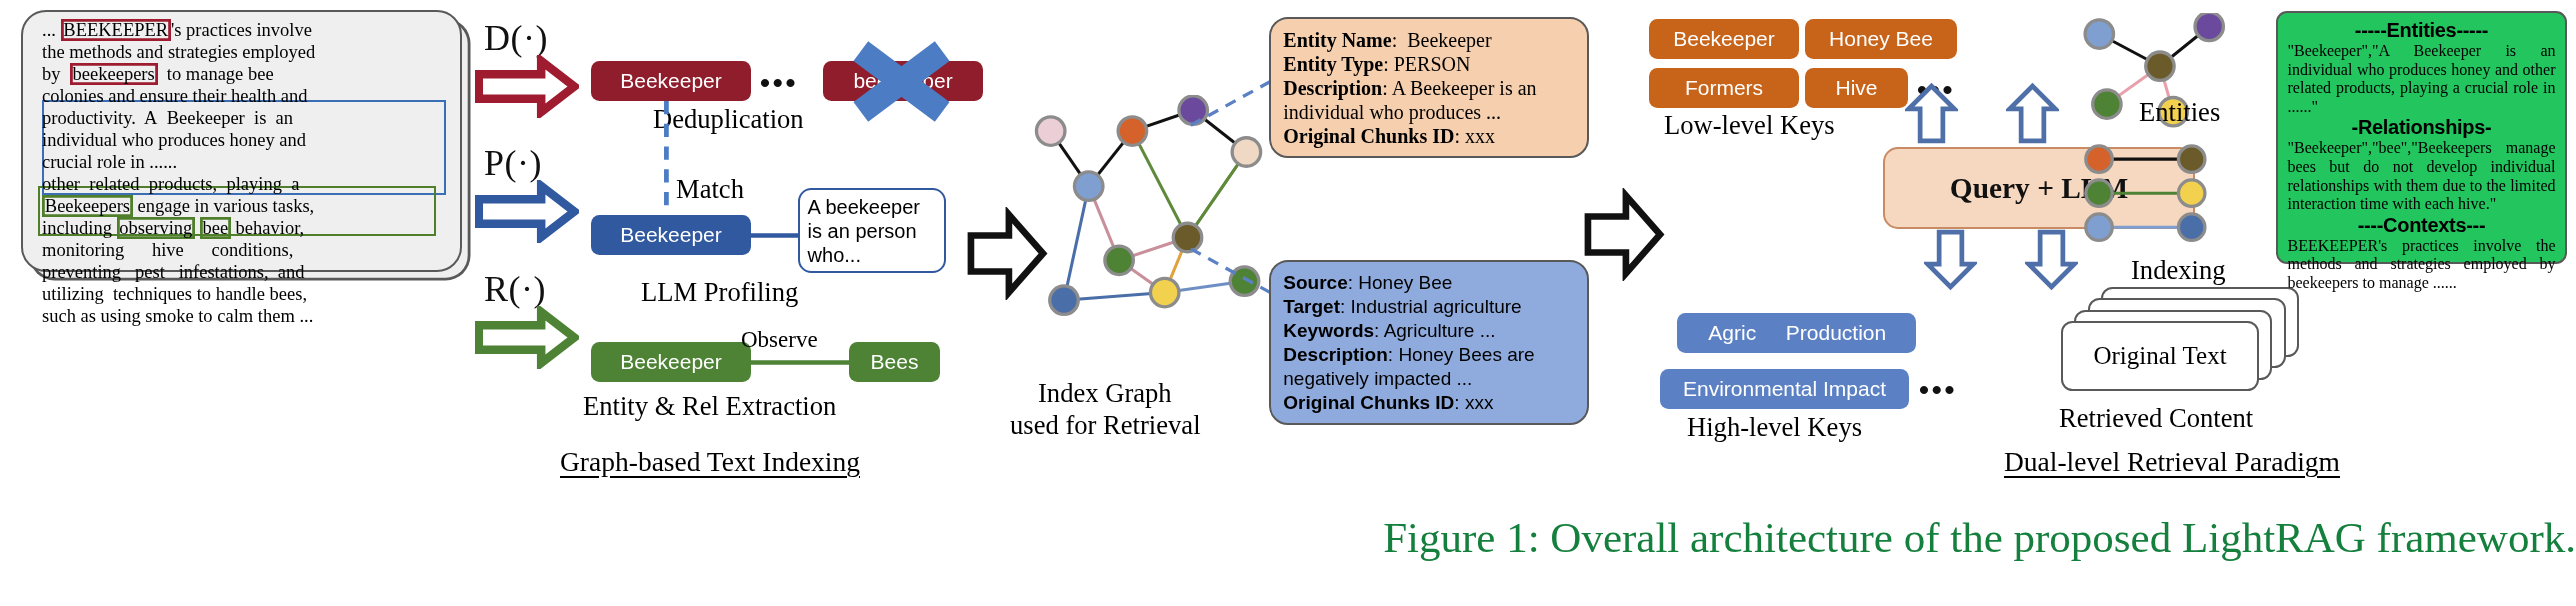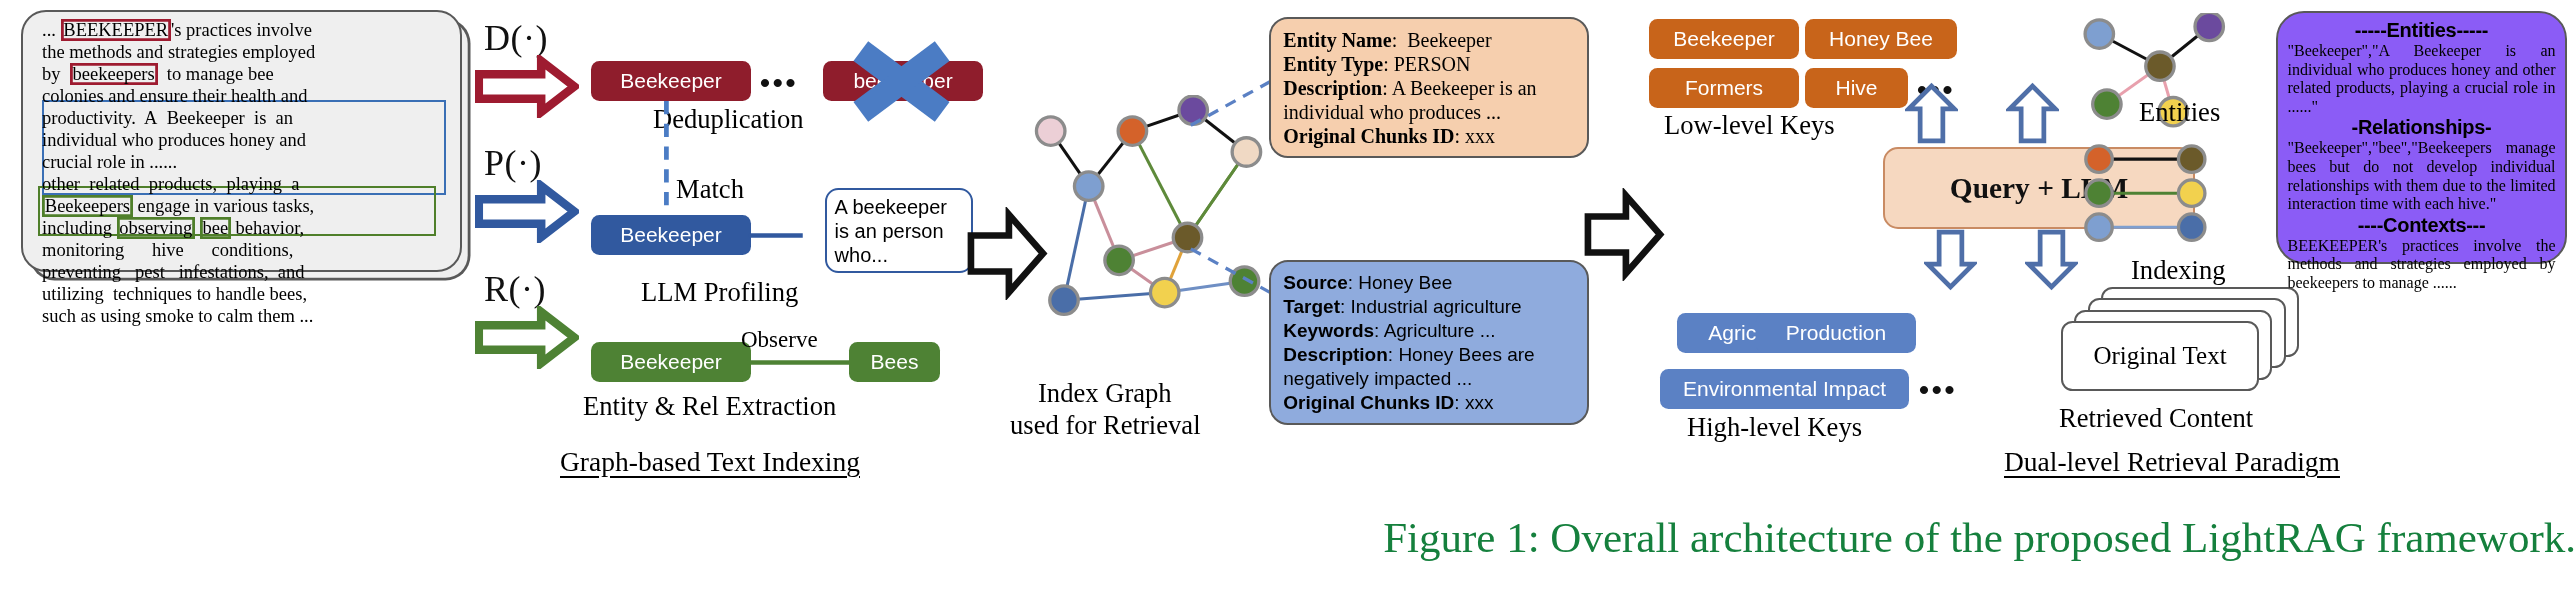--- a/index.html
+++ b/index.html
@@ -48,22 +48,22 @@
   .infobox.orange{background:#f6cfae;}
   .infobox.blue{background:#8fabdd;font-family:"Liberation Sans",sans-serif;font-size:19px;line-height:24px;}
   .infobox b{font-weight:bold;}
 
   
   #query-box{left:1883px;top:147px;width:308px;height:78px;background:#f6d8c0;
      border:2.8px solid #c98b63;border-radius:15px;display:flex;align-items:center;
      justify-content:center;font-size:29.4px;font-weight:bold;color:#111;}
 
   
-  #teal-panel{left:2276px;top:11.4px;width:291px;height:253px;background:#8b5cf6;
-     border:2.8px solid #595959;border-radius:28px;padding:5.7px 9.5px;box-sizing:border-box;}
+  #teal-panel{left:2276px;top:11.4px;width:291px;height:253px;background:#22c55e;
+     border:2.8px solid #595959;border-radius:11px;padding:5.7px 9.5px;box-sizing:border-box;}
   #teal-panel .hdr{text-align:center;font-family:"Liberation Sans",sans-serif;
      font-weight:bold;font-size:20px;color:#000;letter-spacing:-0.3px;}
   #teal-panel .body{font-size:16px;line-height:18.6px;text-align:justify;color:#000;}
 
   
   .stackcard{position:absolute;background:#fff;border:2.4px solid #595959;border-radius:11.4px;}
 
   
   .sectitle{position:absolute;font-size:27.5px;color:#000;white-space:nowrap;
      text-decoration:underline;text-underline-offset:4.7px;}
@@ -125,21 +125,21 @@
 
   <svg class="abs" style="left:655px;top:101px;" width="28.5" height="110" viewBox="0 0 30 116">
     <line x1="12" y1="0" x2="12" y2="112" stroke="#4b7cc4" stroke-width="5" stroke-dasharray="14,10"></line>
   </svg>
   <div class="smalltext" style="left:676px;top:174px;font-size:26.6px;">Match</div>
 
   <div class="chip blue" style="left:591px;top:215px;width:160px;height:40px;">Beekeeper</div>
   <svg class="abs" style="left:748px;top:228px;" width="57" height="15" viewBox="0 0 60 16">
     <line x1="0" y1="8" x2="58" y2="8" stroke="#31599f" stroke-width="5"></line>
   </svg>
-  <div class="profile-bubble" style="left:825px;top:188px;width:129px;">
+  <div class="profile-bubble" style="left:798px;top:188px;width:129px;">
     <span>A beekeeper is an person who...</span>
   </div>
   <div class="stagelabel" style="left:641px;top:277px;">LLM Profiling</div>
 
   <div class="chip green" style="left:591px;top:342px;width:160px;height:40px;">Beekeeper</div>
   <svg class="abs" style="left:747px;top:355px;" width="106" height="15" viewBox="0 0 112 16">
     <line x1="0" y1="8" x2="110" y2="8" stroke="#4e8234" stroke-width="5"></line>
   </svg>
   <div class="smalltext" style="left:741px;top:327px;">Observe</div>
   <div class="chip green" style="left:849px;top:342px;width:91px;height:40px;">Bees</div>

